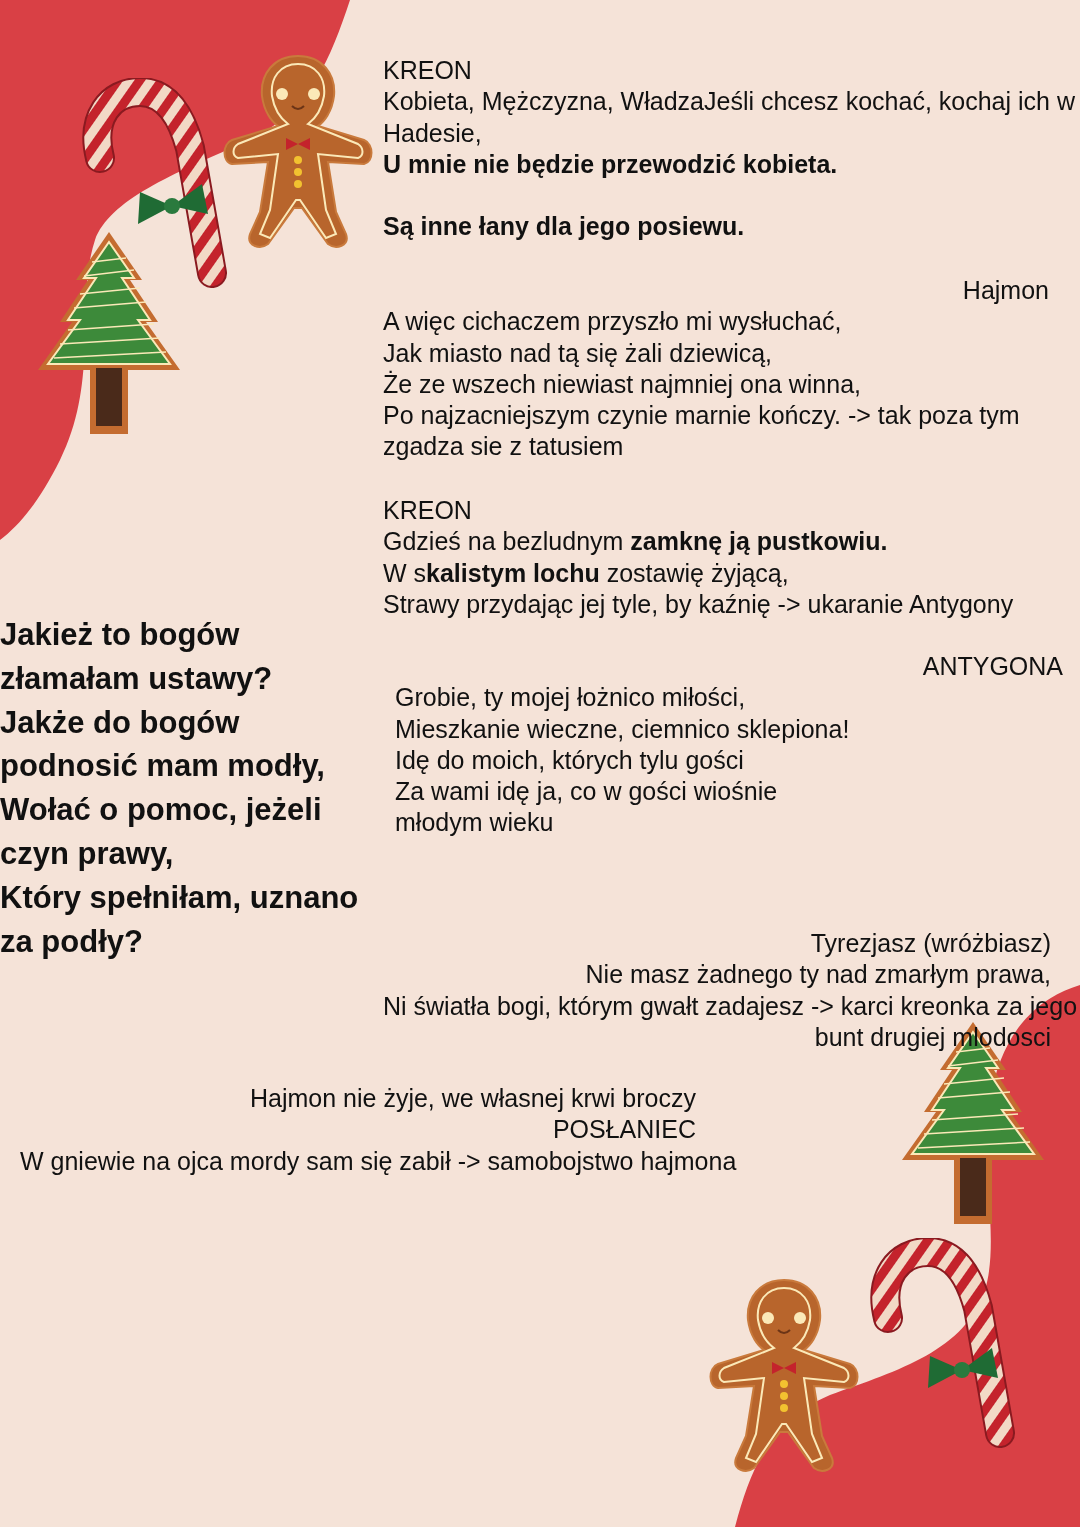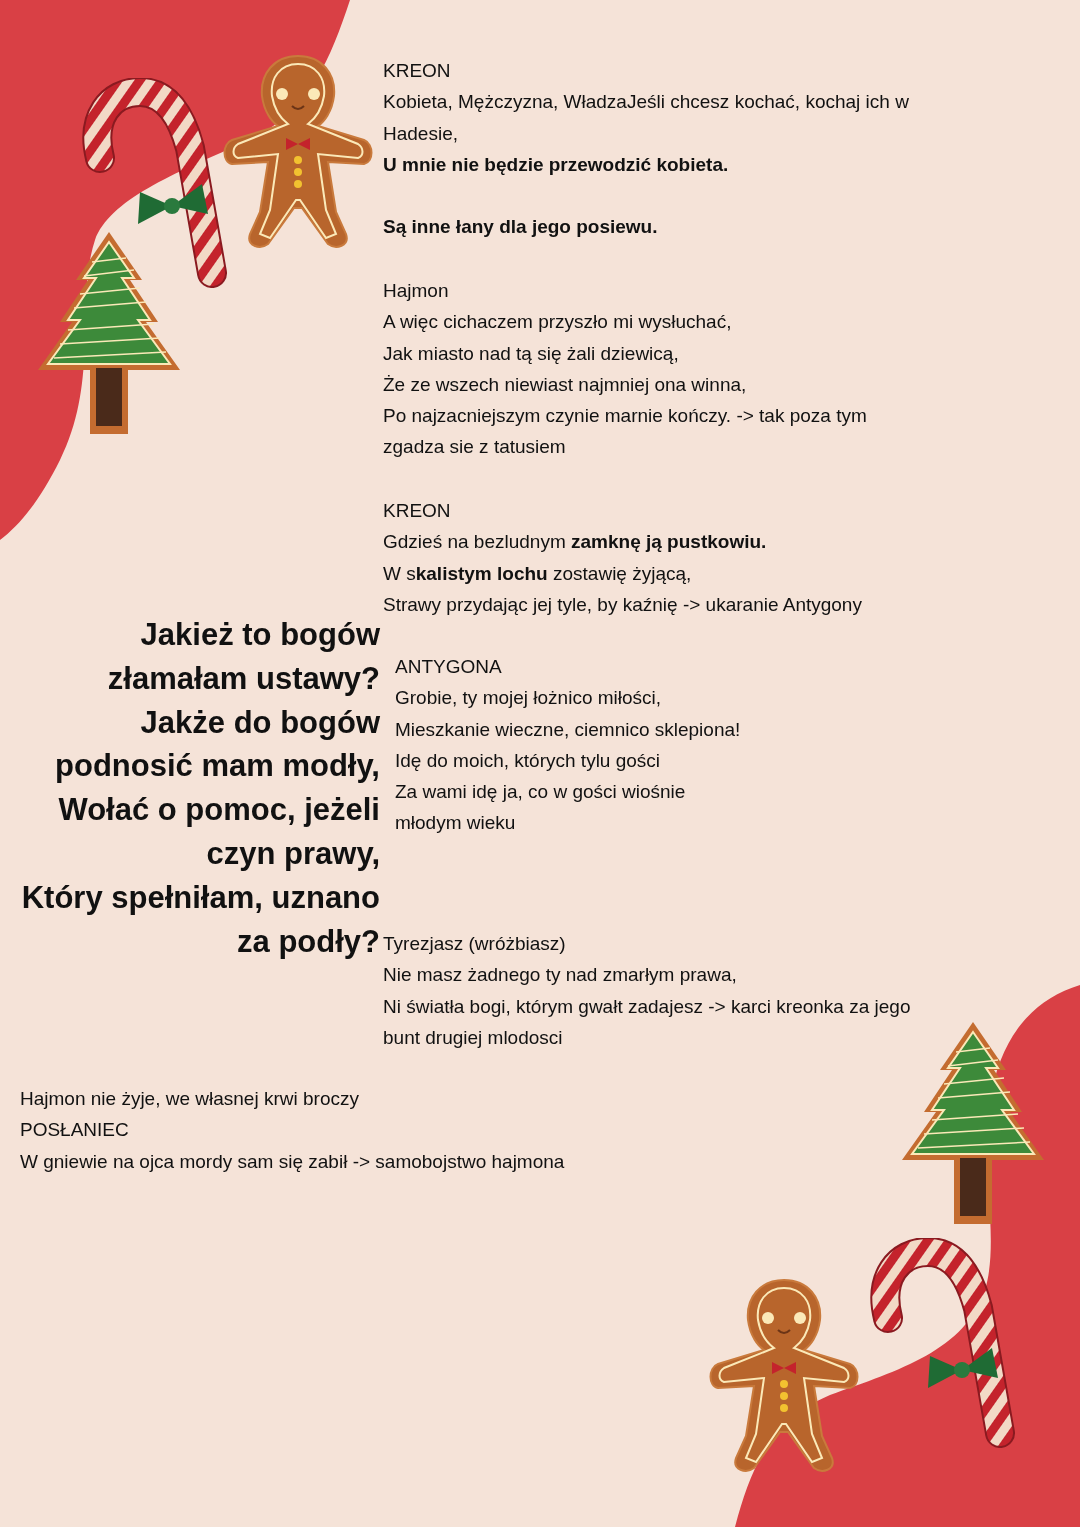--- a/index.html
+++ b/index.html
@@ -4,27 +4,27 @@
 <style>
   html, body { margin: 0; padding: 0; }
   body {
     width: 1080px; height: 1527px; position: relative; overflow: hidden;
     background: #f5e3d8;
     font-family: "Liberation Sans", "DejaVu Sans", sans-serif;
     color: #111;
   }
   .bg-shape { position: absolute; left: 0; top: 0; width: 1080px; height: 1527px; z-index: 0; }
   .deco { position: absolute; z-index: 1; }
-  .text-block { position: absolute; z-index: 2; font-size: 19px; line-height: 31.3px; }
+  .text-block { position: absolute; z-index: 2; font-size: 25px; line-height: 31.3px; }
   .text-block .line { display: block; white-space: nowrap; }
-  .center { text-align: left; }
+  .center { text-align: right; }
   b, .bold { font-weight: bold; }
   .quote {
     position: absolute; left: 0; top: 613px; width: 380px; z-index: 2;
-    text-align: right; font-weight: bold; font-size: 31px; line-height: 43.8px;
+    text-align: left; font-weight: bold; font-size: 31px; line-height: 43.8px;
   }
   .quote .line { display: block; white-space: nowrap; }
 </style>
 </head>
 <body>
 
 <svg class="bg-shape" viewBox="0 0 1080 1527">
   <path d="M0,0 L350,0 C330,60 310,110 250,140 C170,175 110,200 95,240 C75,300 100,380 60,460 C40,500 20,525 0,540 Z" fill="#d94045"></path>
   <path d="M1080,985 C1030,1000 1000,1040 990,1100 C980,1170 1000,1240 985,1290 C965,1350 900,1370 830,1395 C770,1420 750,1470 735,1527 L1080,1527 Z" fill="#d94045"></path>
 </svg>

